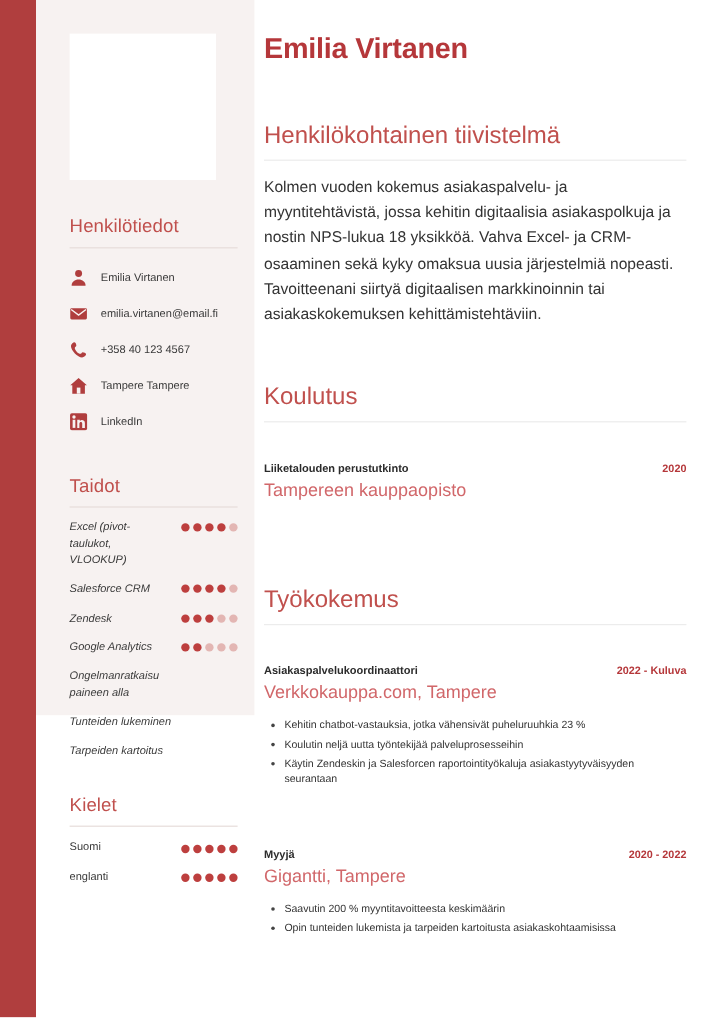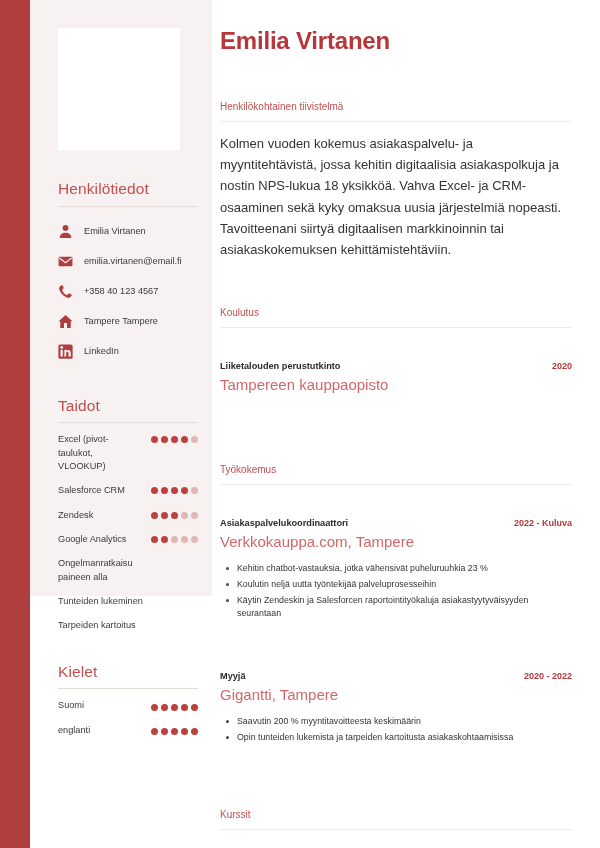--- a/index.html
+++ b/index.html
@@ -31,37 +31,37 @@
   .side-rule { height:1px; background:#e6dcda; margin-bottom:10px; }
 
   
   .contact-row { display:flex; align-items:center; gap:11px; height:30px; }
   .ic { width:15px; height:15px; flex:none; display:block; }
   .contact-txt { font-size:9.2px; color:#3a3a3a; line-height:1.2; }
 
   
   .skill-row {
     display:flex; align-items:flex-start; justify-content:space-between;
-    gap:24px; margin-bottom:11px;
+    gap:24px; margin-bottom:11px;font-style:italic;
   }
   .skill-name { font-size:9.2px; color:#3a3a3a; line-height:1.45; max-width:105px; }
   .dots { display:flex; gap:3px; flex:none; padding-top:3px; }
   .dot { width:7px; height:7px; border-radius:50%; background:#e3b6b3; }
   .dot.on { background:#bd3f3e; }
 
   .lang-row { display:flex; align-items:center; justify-content:space-between; margin-bottom:11px; }
 
   
   .main { position:absolute; left:220px; top:0; width:380px; padding:28px 28px 0 0; }
   .name {
     color:#b5373a; font-size:24px; font-weight:bold; letter-spacing:-.2px;
     margin-bottom:22px; line-height:1.1;
   }
   .sec-h {
-    color:#c0504d; font-size:10px; font-weight:400;
+    color:#c0504d; font-size:20px; font-weight:400;
     margin-bottom:8px; line-height:1.2;margin-top:47px;
   }
   .sec-rule { height:1px; background:#ececec; margin-bottom:11px; }
   .summary { font-size:13px; color:#333333; line-height:1.62; margin-bottom:19px; }
 
   .entry { margin-bottom:4px; }
   .entry-top { display:flex; justify-content:space-between; align-items:baseline; gap:10px;margin-top:32px; }
   .entry-title { font-size:9.2px; font-weight:bold; color:#2b2b2b; line-height:1.4; }
   .entry-date { font-size:9px; font-weight:bold; color:#b5373a; flex:none; line-height:1.4; }
   .entry-sub { font-size:15px; color:#d1676a; line-height:1.5; margin-top:1px; }

